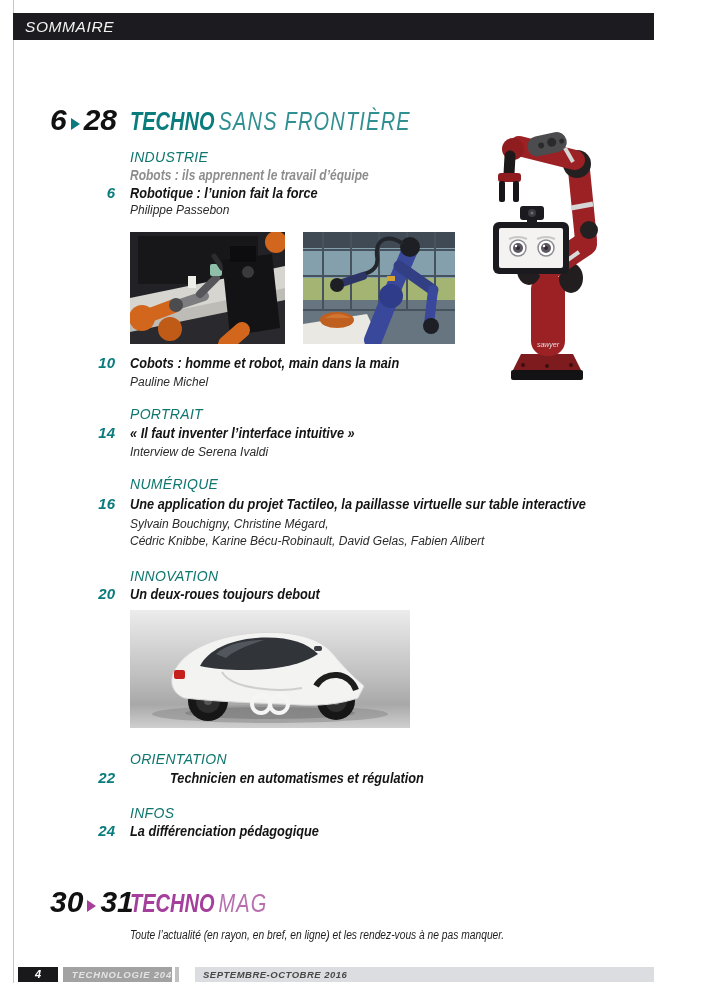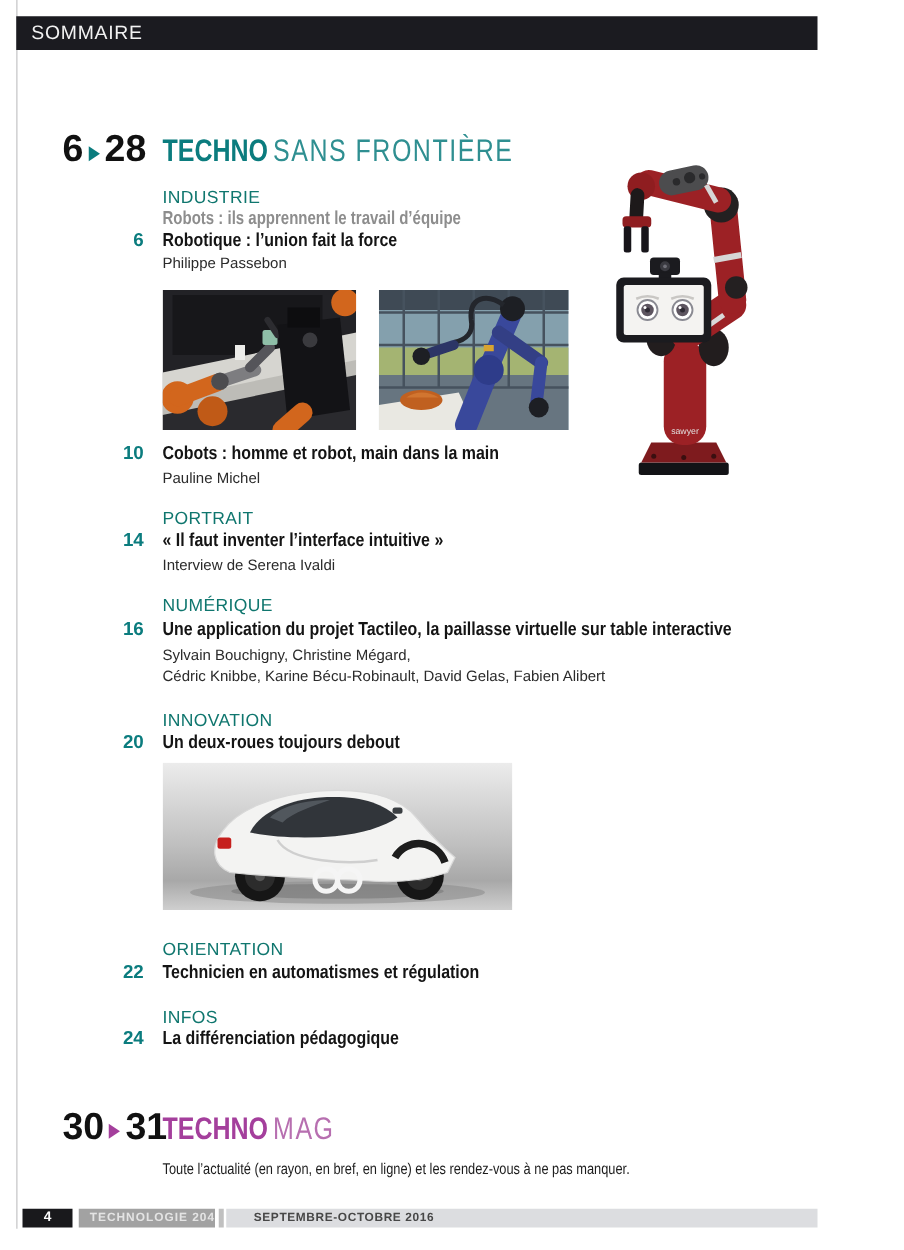--- a/index.html
+++ b/index.html
@@ -1,17 +1,17 @@
 <!DOCTYPE html>
 <html><head>
 <meta charset="utf-8">
 <style>
   html,body{margin:0;padding:0;background:#ffffff;}
   .page{position:relative;width:654px;height:1000px;background:#ffffff;overflow:hidden;
-        font-family:"Liberation Sans",sans-serif;color:#1a1a1a;}
+        font-family:"Liberation Sans",sans-serif;color:#1a1a1a;font-style:italic;}
   .left-rule{position:absolute;left:13px;top:0;width:1px;height:983px;background:#c6c6c8;}
   .topbar{position:absolute;left:13px;top:13px;width:710px;height:27px;background:#1b1b20;
           color:#f2f2f2;font-size:15.5px;line-height:27px;padding-left:12px;box-sizing:border-box;
           letter-spacing:.6px;}
   .sec-header{position:absolute;left:50px;display:flex;align-items:baseline;white-space:nowrap;}
   .sec-pages{width:65px;flex:none;text-align:right;font-weight:bold;font-size:30px;color:#111;white-space:nowrap;}
   .tri{display:inline-block;width:0;height:0;border-top:6px solid transparent;
        border-bottom:6px solid transparent;border-left:9px solid #0b7c7e;margin:0 4px;}
   .tri.mag-tri{border-left-color:#a43f9c;}
   .sec-title{margin-left:15px;font-size:25px;display:inline-block;transform:scaleX(.8);
@@ -30,22 +30,22 @@
   .authors{position:absolute;left:130px;font-size:12px;line-height:15px;color:#2b2b2b;white-space:nowrap;}
   .desc{position:absolute;left:130px;font-size:12.5px;color:#1d1d1d;white-space:nowrap;
         transform:scaleX(.82);transform-origin:left center;}
   .photo{position:absolute;overflow:hidden;}
   .photo svg{display:block;}
   .footer{position:absolute;left:18px;top:967px;width:705px;height:15px;display:flex;font-weight:bold;}
   .f-num{width:40px;flex:none;background:#19191c;color:#ffffff;font-size:11px;line-height:15px;text-align:center;}
   .f-mag{width:109px;flex:none;margin-left:5px;background:#a2a2a2;color:#e4e4e4;font-size:9.5px;
          letter-spacing:.8px;line-height:15px;text-align:right;}
   .f-sep{width:4px;flex:none;margin-left:3px;background:#c0c0c0;}
-  .f-date{flex:1;margin-left:2px;background:#dcdde0;color:#474747;font-size:9.5px;letter-spacing:.5px;
-          line-height:15px;padding-left:22px;}
+  .f-date{flex:1;margin-left:16px;background:#dcdde0;color:#474747;font-size:9.5px;letter-spacing:.5px;
+          line-height:15px;padding-left:8px;}
 </style>
 </head>
 <body>
 
 <div class="page">
 
   <div class="left-rule"></div>
 
   <div class="topbar">
     <span>SOMMAIRE</span>
@@ -227,21 +227,21 @@
       <rect x="44" y="60" width="11" height="9" rx="2" fill="#c6201e"></rect>
       <path d="M92,62 C102,80 150,82 172,78" stroke="#cfcfcf" stroke-width="2" fill="none"></path>
       <circle cx="131" cy="94" r="9" fill="none" stroke="#f5f5f5" stroke-width="4"></circle>
       <circle cx="149" cy="94" r="9" fill="none" stroke="#f5f5f5" stroke-width="4"></circle>
       <path d="M186,76 A 22 22 0 0 1 226,80" stroke="#1d1d1d" stroke-width="6" fill="none"></path>
       <rect x="184" y="36" width="8" height="5" rx="2" fill="#3a3e42"></rect>
     </svg>
   </div>
 
   <div class="rubric" style="top:751px;">ORIENTATION</div>
-  <div class="entry" style="top:769px;">
+  <div class="entry" style="top:769px;gap:40px;">
     <span class="num">22</span>
     <span class="title">Technicien en automatismes et régulation</span>
   </div>
 
   <div class="rubric" style="top:805px;">INFOS</div>
   <div class="entry" style="top:822px;">
     <span class="num">24</span>
     <span class="title">La différenciation pédagogique</span>
   </div>
 

